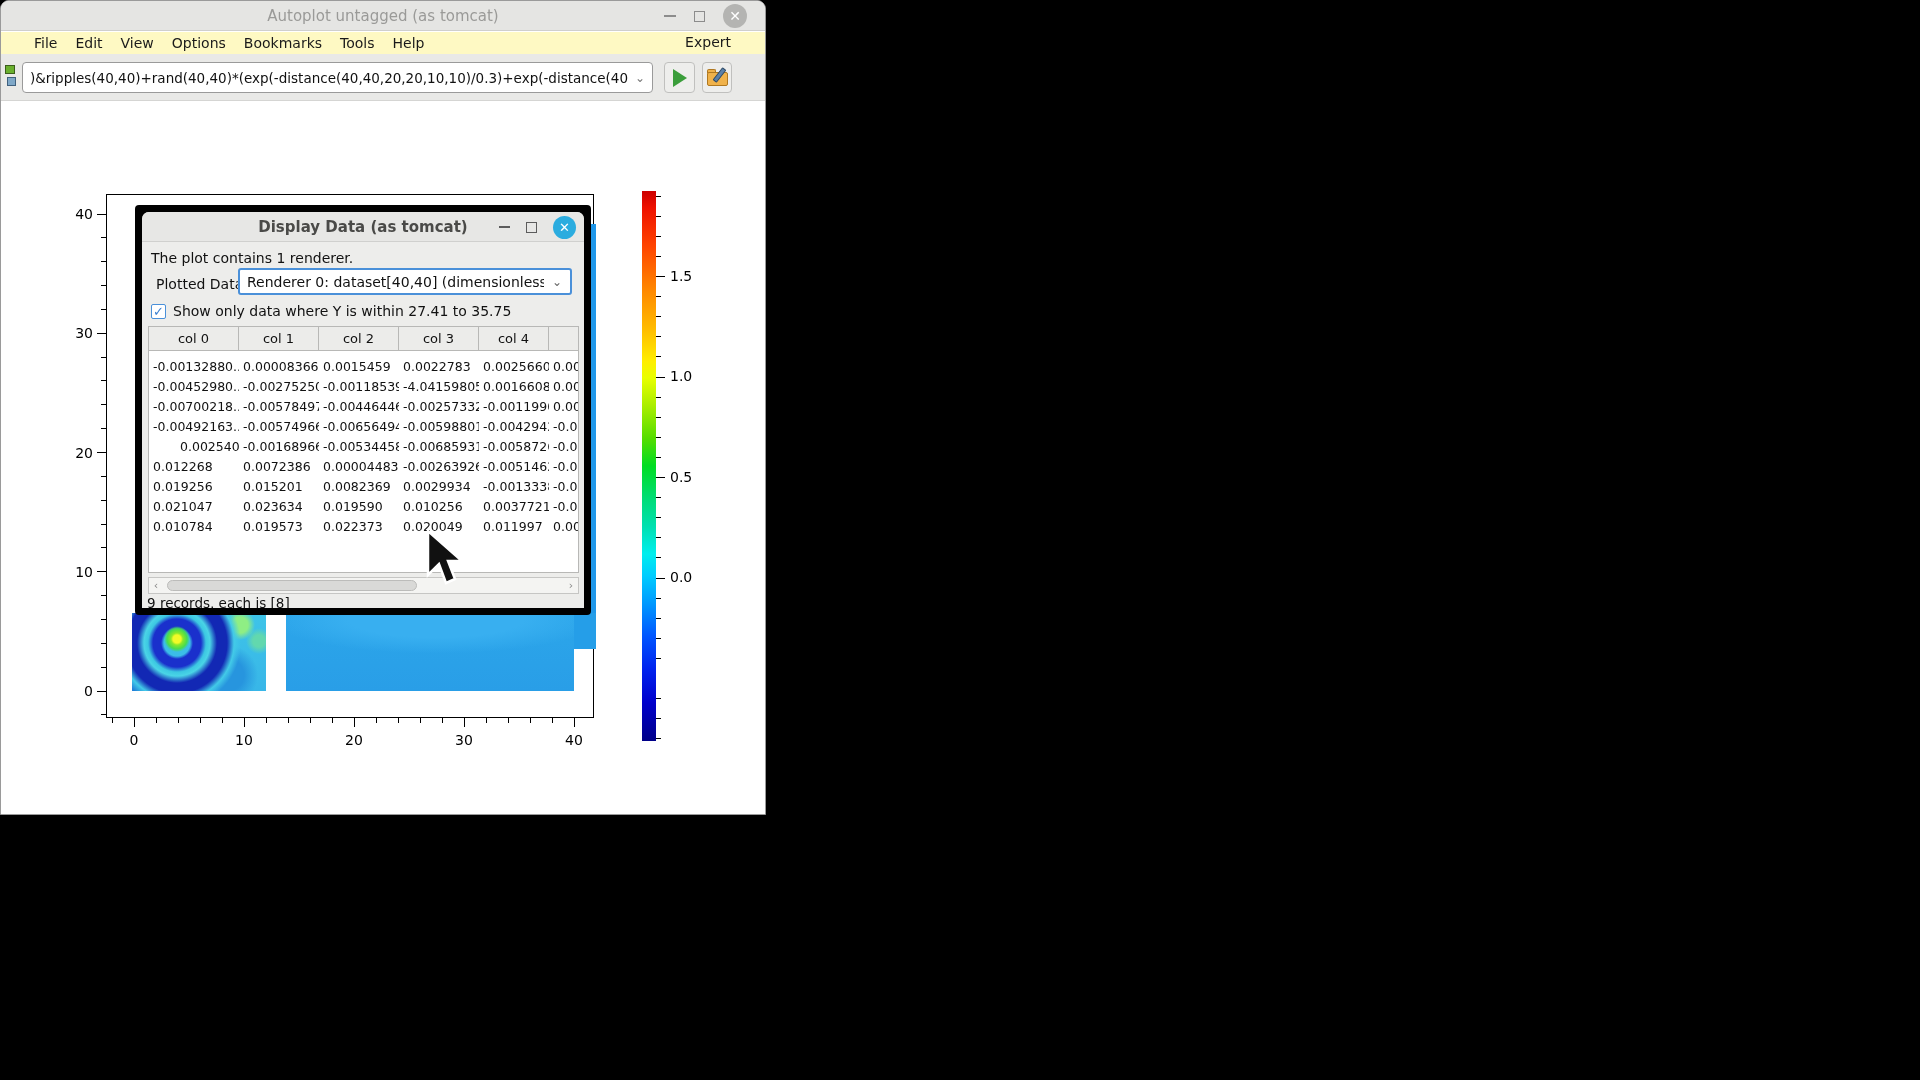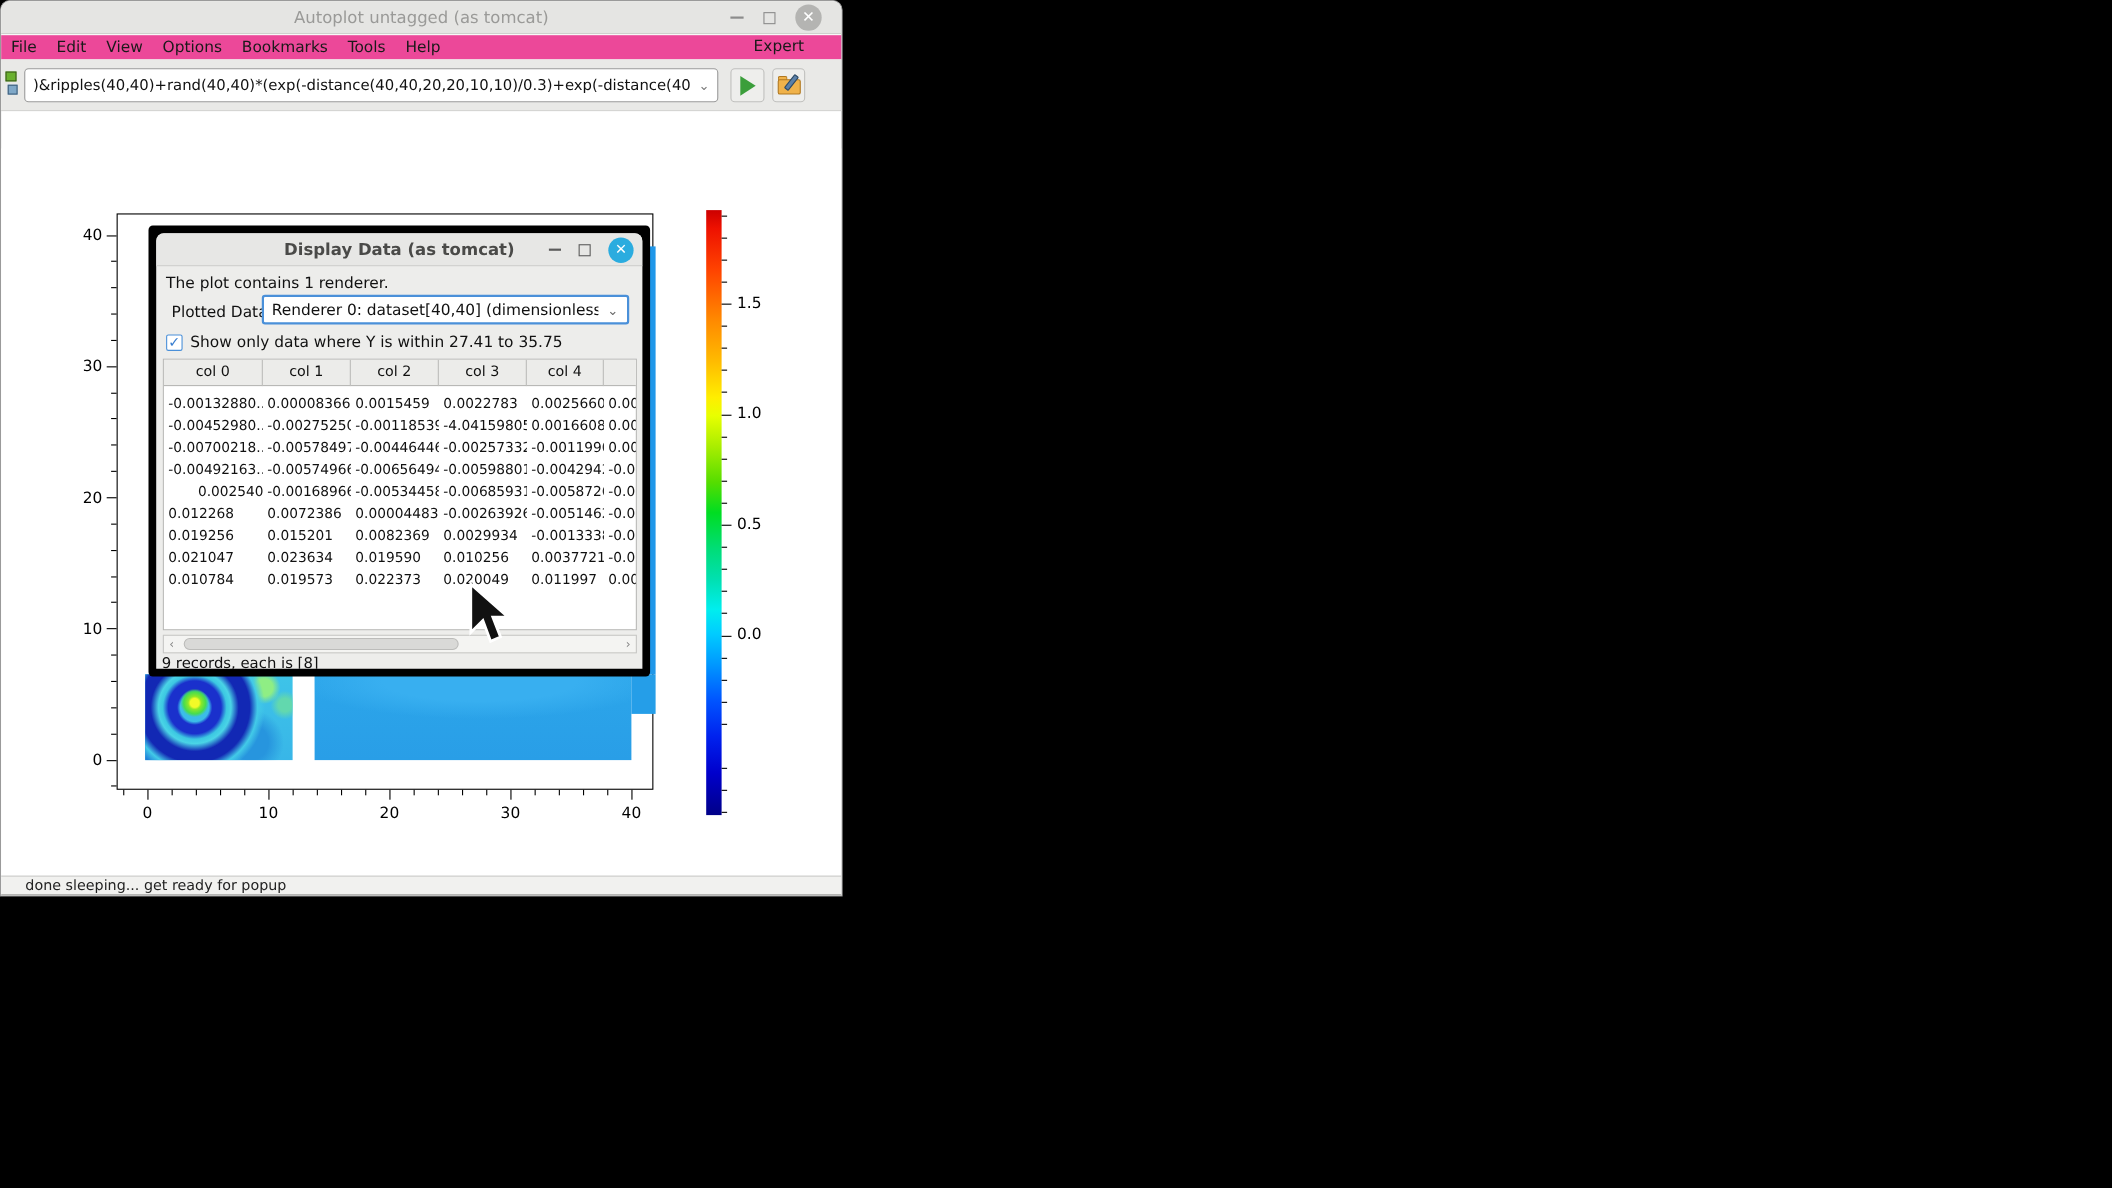--- a/index.html
+++ b/index.html
@@ -11,22 +11,22 @@
   
   .titlebar { position:absolute; left:0; top:0; width:100%; height:30px; background:#e5e5e3;
               border-bottom:1px solid #cfcfcd; display:flex; align-items:center; justify-content:center; }
   .titlebar .title { font-size:15px; font-weight:normal; color:#9a9a98; }
   .winbtns { position:absolute; right:18px; top:0; height:30px; display:flex; align-items:center; gap:18px; }
   .wb-min { width:12px; height:2px; background:#8c8c8c; }
   .wb-max { width:11px; height:11px; border:1.5px solid #8c8c8c; background:transparent; }
   .wb-close { width:24px; height:24px; border-radius:50%; background:#b4b4b2; color:#fff;
               display:flex; align-items:center; justify-content:center; font-size:14px; font-weight:bold; line-height:1; }
   
-  .menubar { position:absolute; left:0; top:31px; width:100%; height:22px; background:#ec4899;
-             display:flex; align-items:center; padding-left:0; }
+  .menubar { position:absolute; left:0; top:31px; width:100%; height:22px; background:#fef9c3;
+             display:flex; align-items:center; padding-left:24px; }
   .menu-item { font-size:14px; color:#1a1a1a; padding:2px 9px; }
   .menu-expert { position:absolute; right:34px; top:2px; font-size:14px; color:#1a1a1a; }
   
   .uribar { position:absolute; left:0; top:53px; width:100%; height:47px; background:#e9e9e7; border-bottom:1px solid #d5d5d3; }
   .uri-squares { position:absolute; left:4px; top:11px; width:14px; height:24px; }
   .sq-green { position:absolute; left:0; top:0; width:10px; height:9px; background:#6ab02e; border:1.5px solid #3c5e1c; }
   .sq-blue  { position:absolute; left:2px; top:12px; width:9px; height:9px; background:#7fa8c8; border:1.5px solid #40617e; }
   .uri-field { position:absolute; left:21px; top:8px; width:631px; height:31px; background:#fff;
                border:1px solid #9a9a9a; border-radius:4px; display:flex; align-items:center; overflow:hidden; }
   .uri-text { font-size:13.5px; color:#111; white-space:nowrap; padding-left:7px; flex:1; overflow:hidden; }
@@ -374,22 +374,19 @@
           <span class="hs-arrow">‹</span>
           <span class="hs-track">
               <span class="hs-thumb"></span>
             </span>
           <span class="hs-arrow">›</span>
         </div>
         <div class="dlg-footer">9 records, each is [8]</div>
       </div>
     </div>
 
-    <div class="statusbar">
-      <span class="status-text">done sleeping... get ready for popup</span>
-    </div>
 
     <svg class="cursor" viewBox="0 0 44 62">
       <path d="M3 2 L3 46 L14 35 L21 54 L30 50 L23 32 L37 32 Z" fill="#111" stroke="#fff" stroke-width="2.5"></path>
     </svg>
 
   </div>
 </div>
 
 </body></html>

